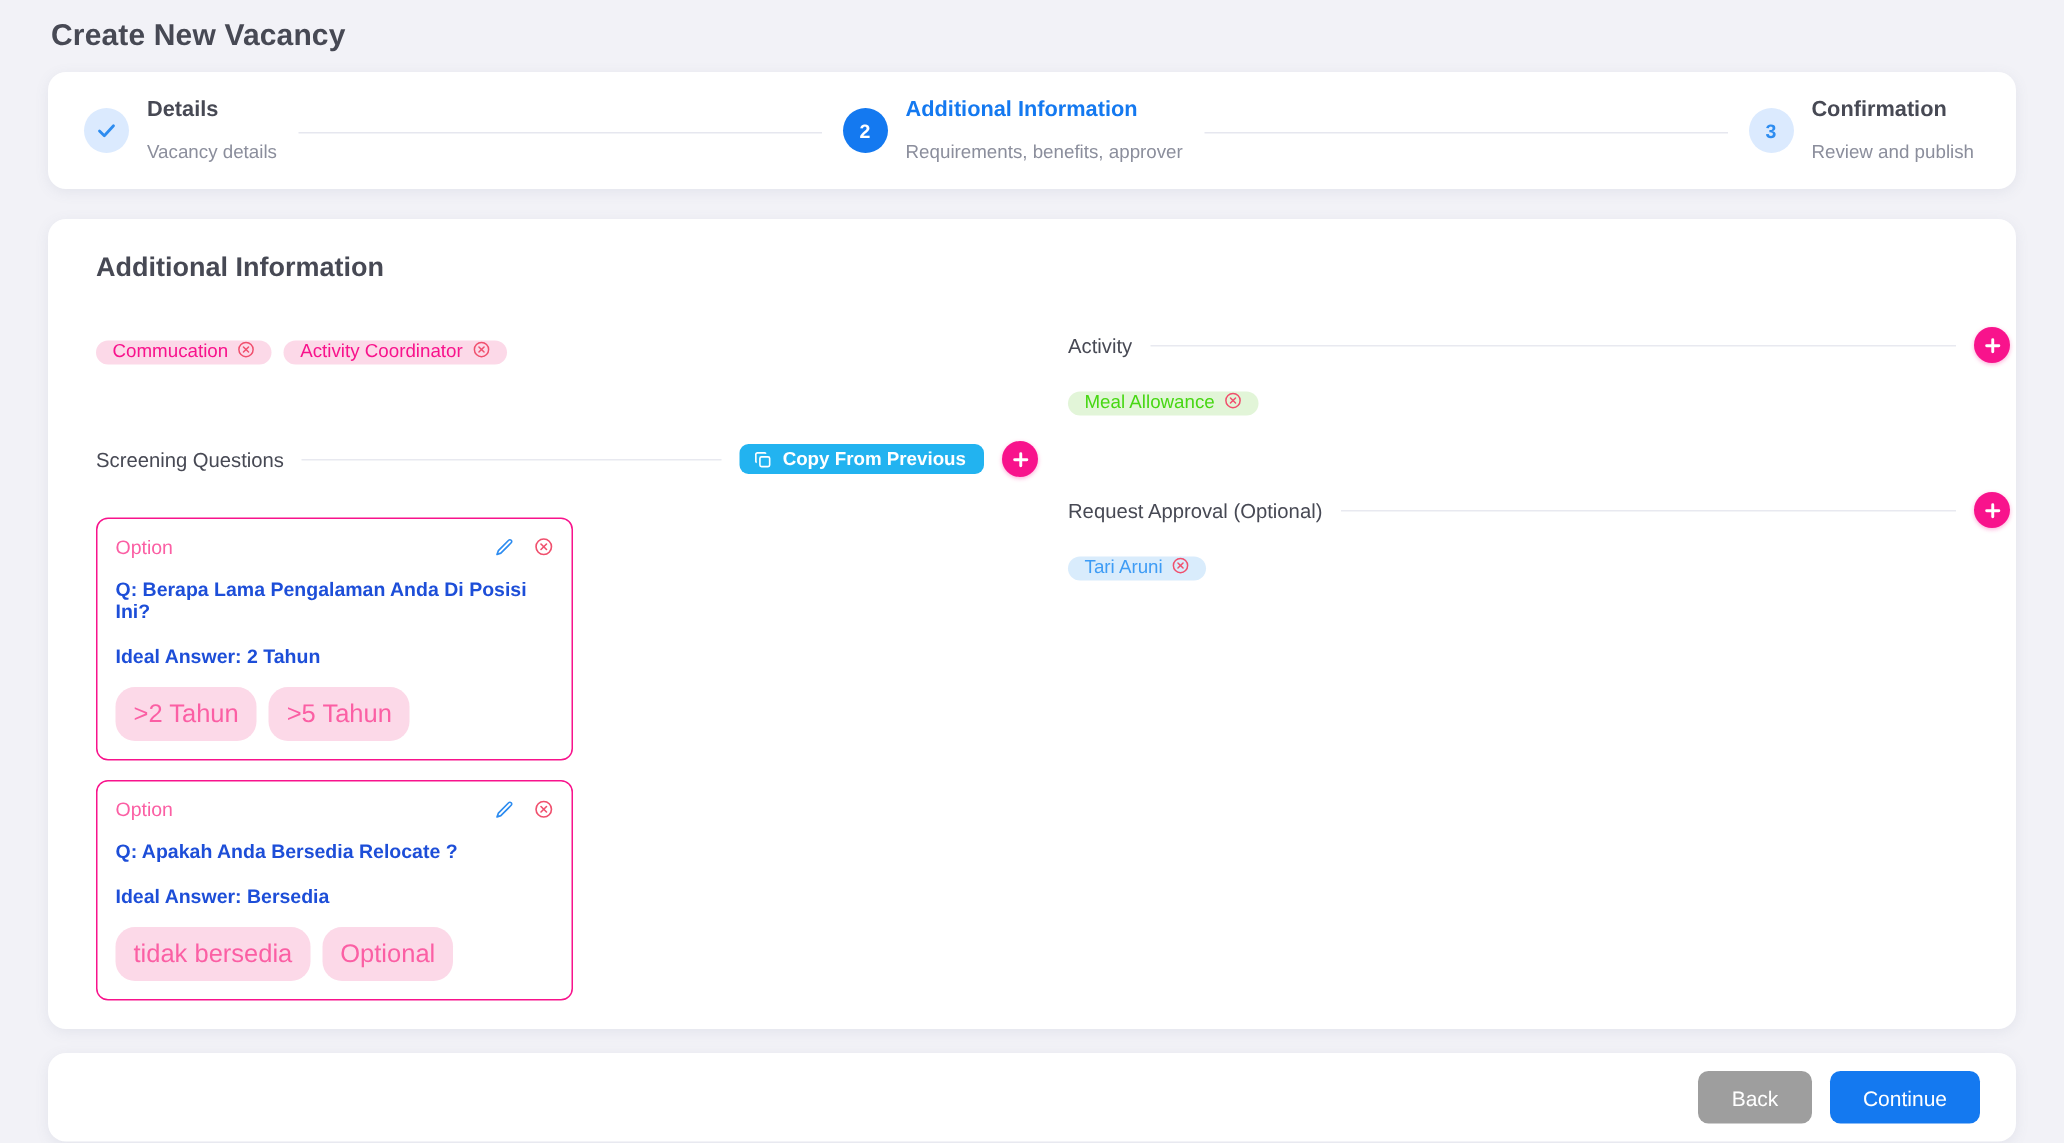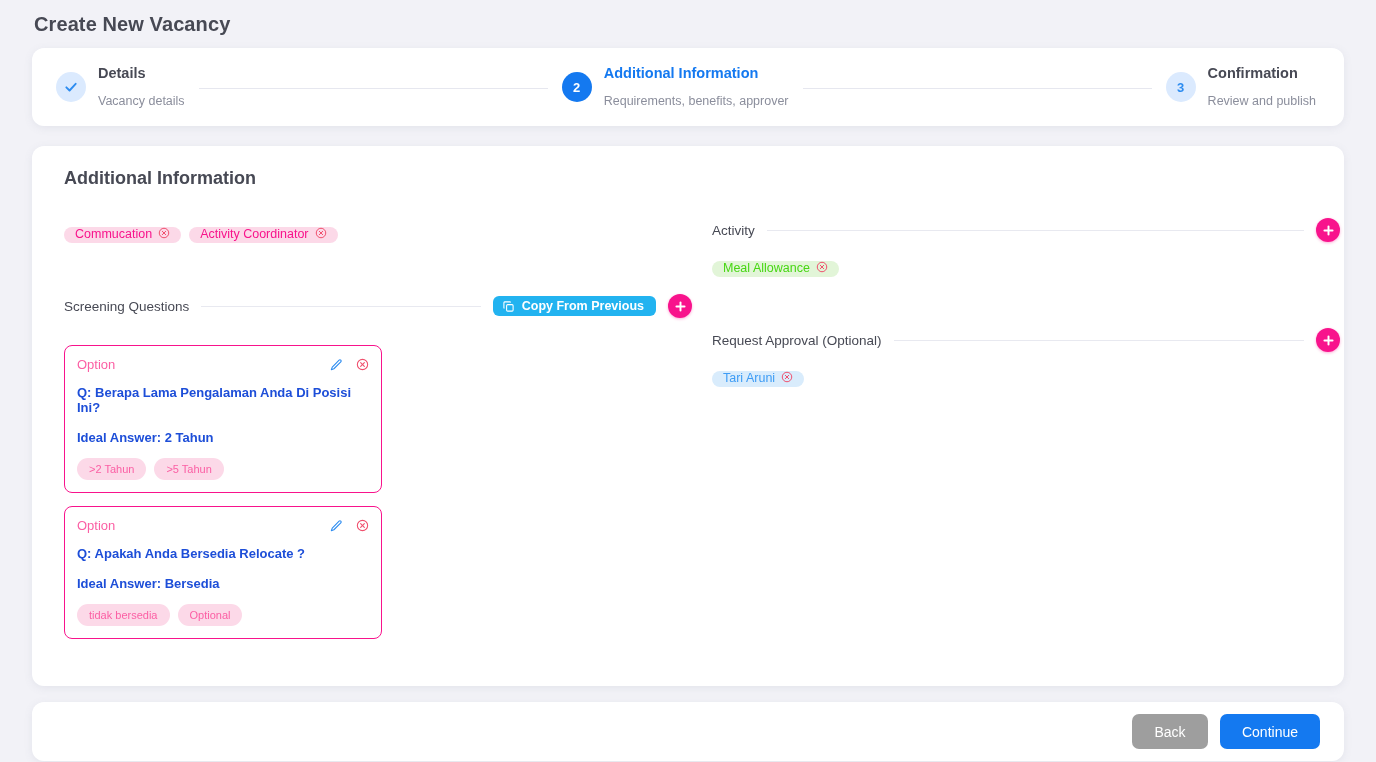--- a/index.html
+++ b/index.html
@@ -203,23 +203,23 @@
     color: #1d4ed8;
     font-weight: 700;
     margin-bottom: 15px;
   }
   .q-line.ans { margin-bottom: 13px; }
   .q-chips { display: flex; gap: 8px; flex-wrap: wrap; }
   .q-chip {
     background: #fcd9e8;
     color: #fb5fa4;
     border-radius: 13px;
-    height: 22px;
+    height: 36px;
     padding: 0 12px;
-    font-size: 11px;
+    font-size: 17px;
     display: inline-flex;
     align-items: center;
     white-space: nowrap;
   }
 
   
   .footer-card {
     margin-top: 16px;
     height: 59px;
     display: flex;

